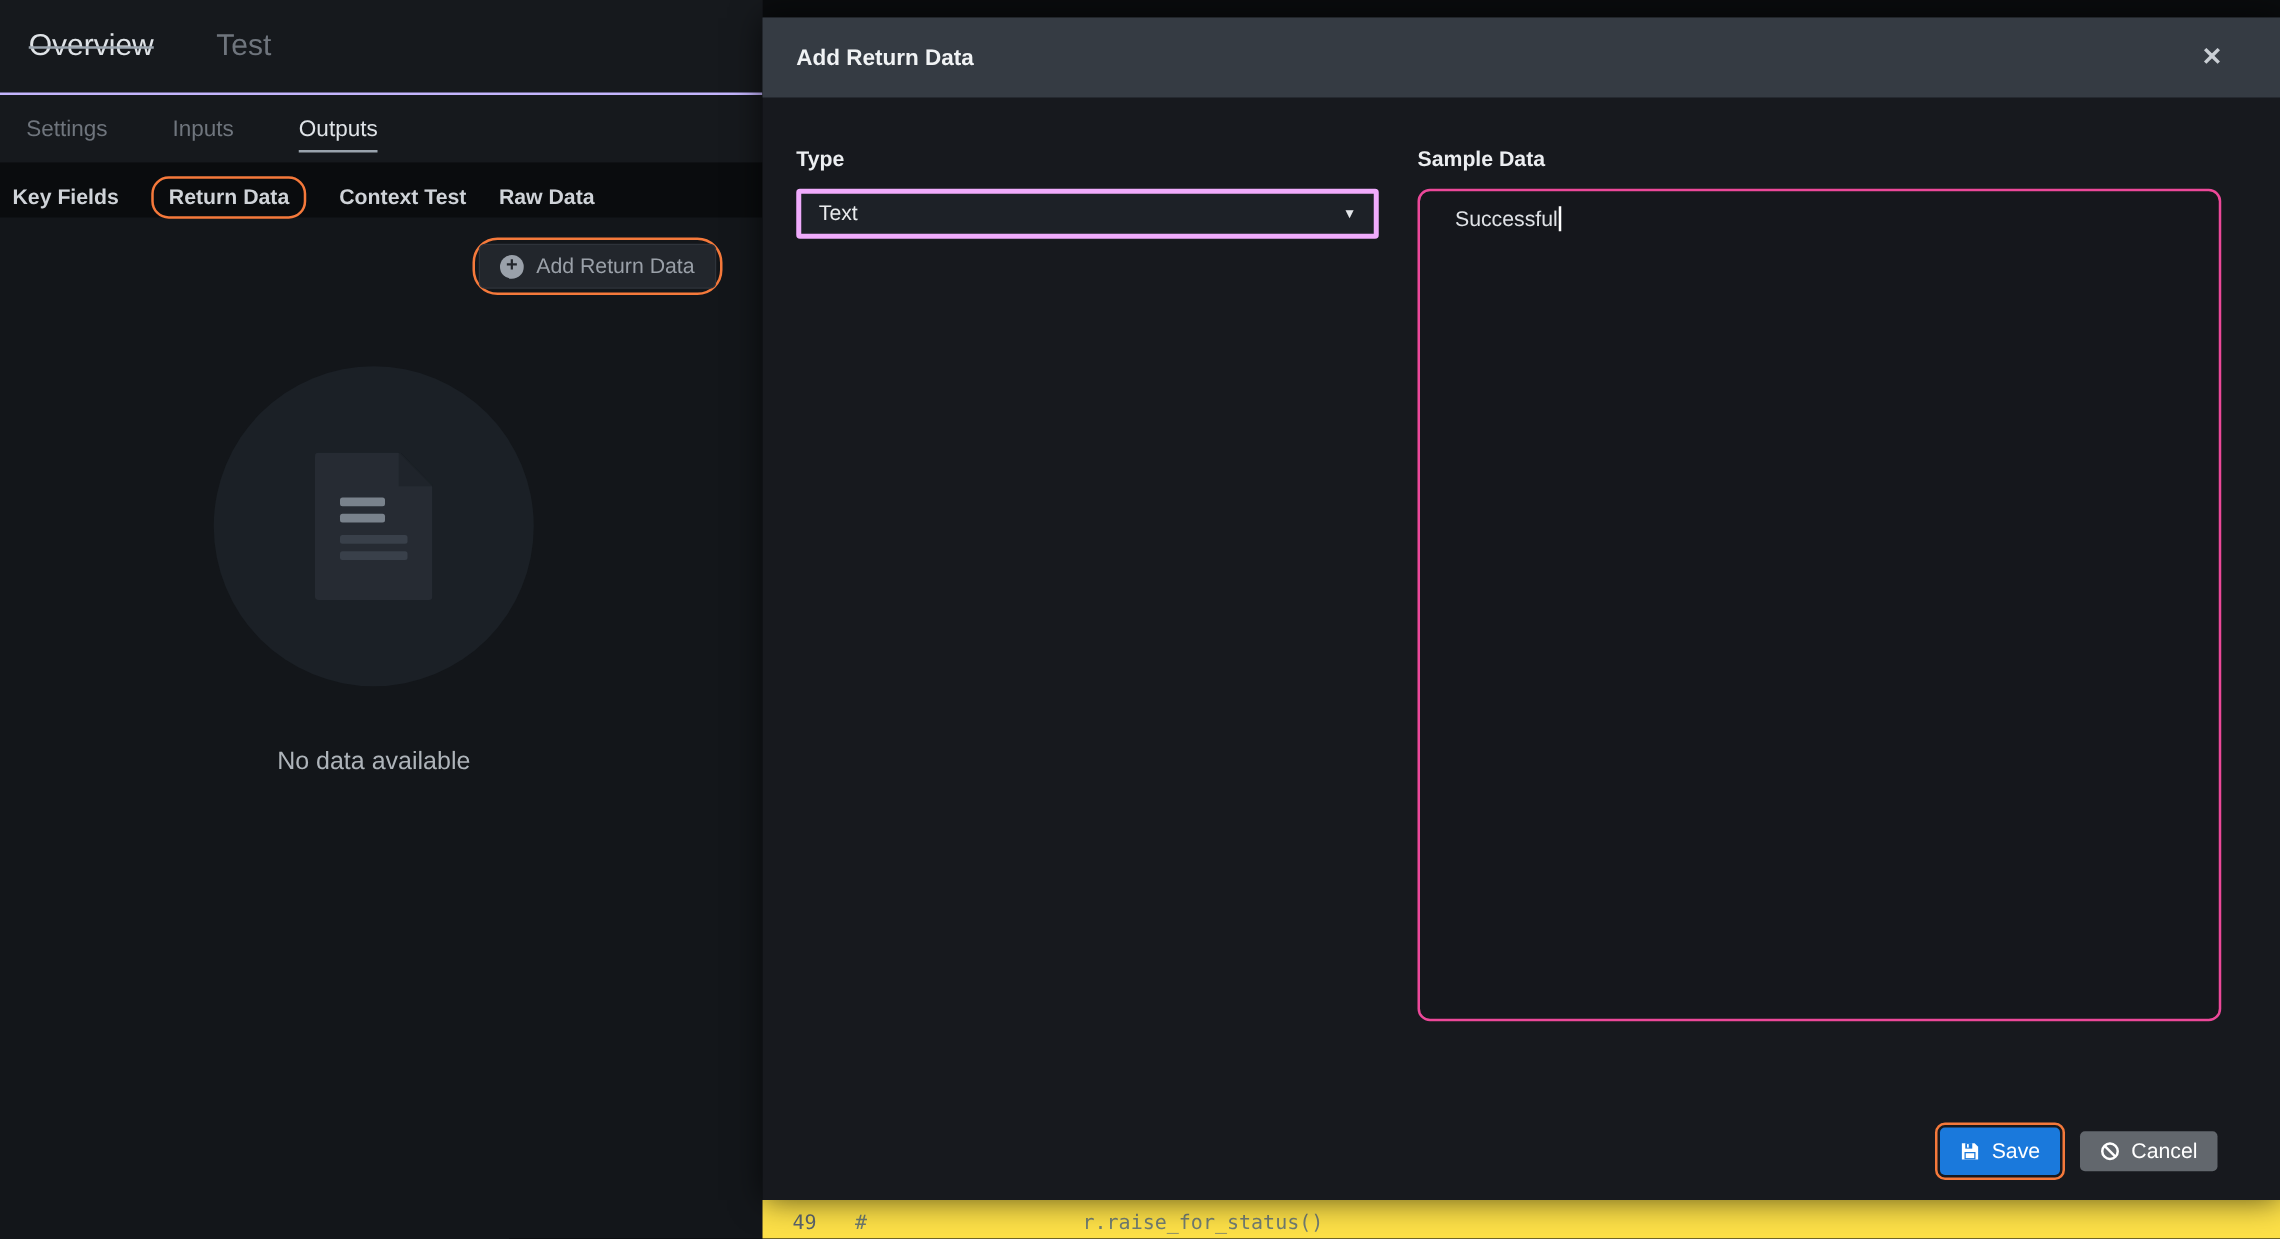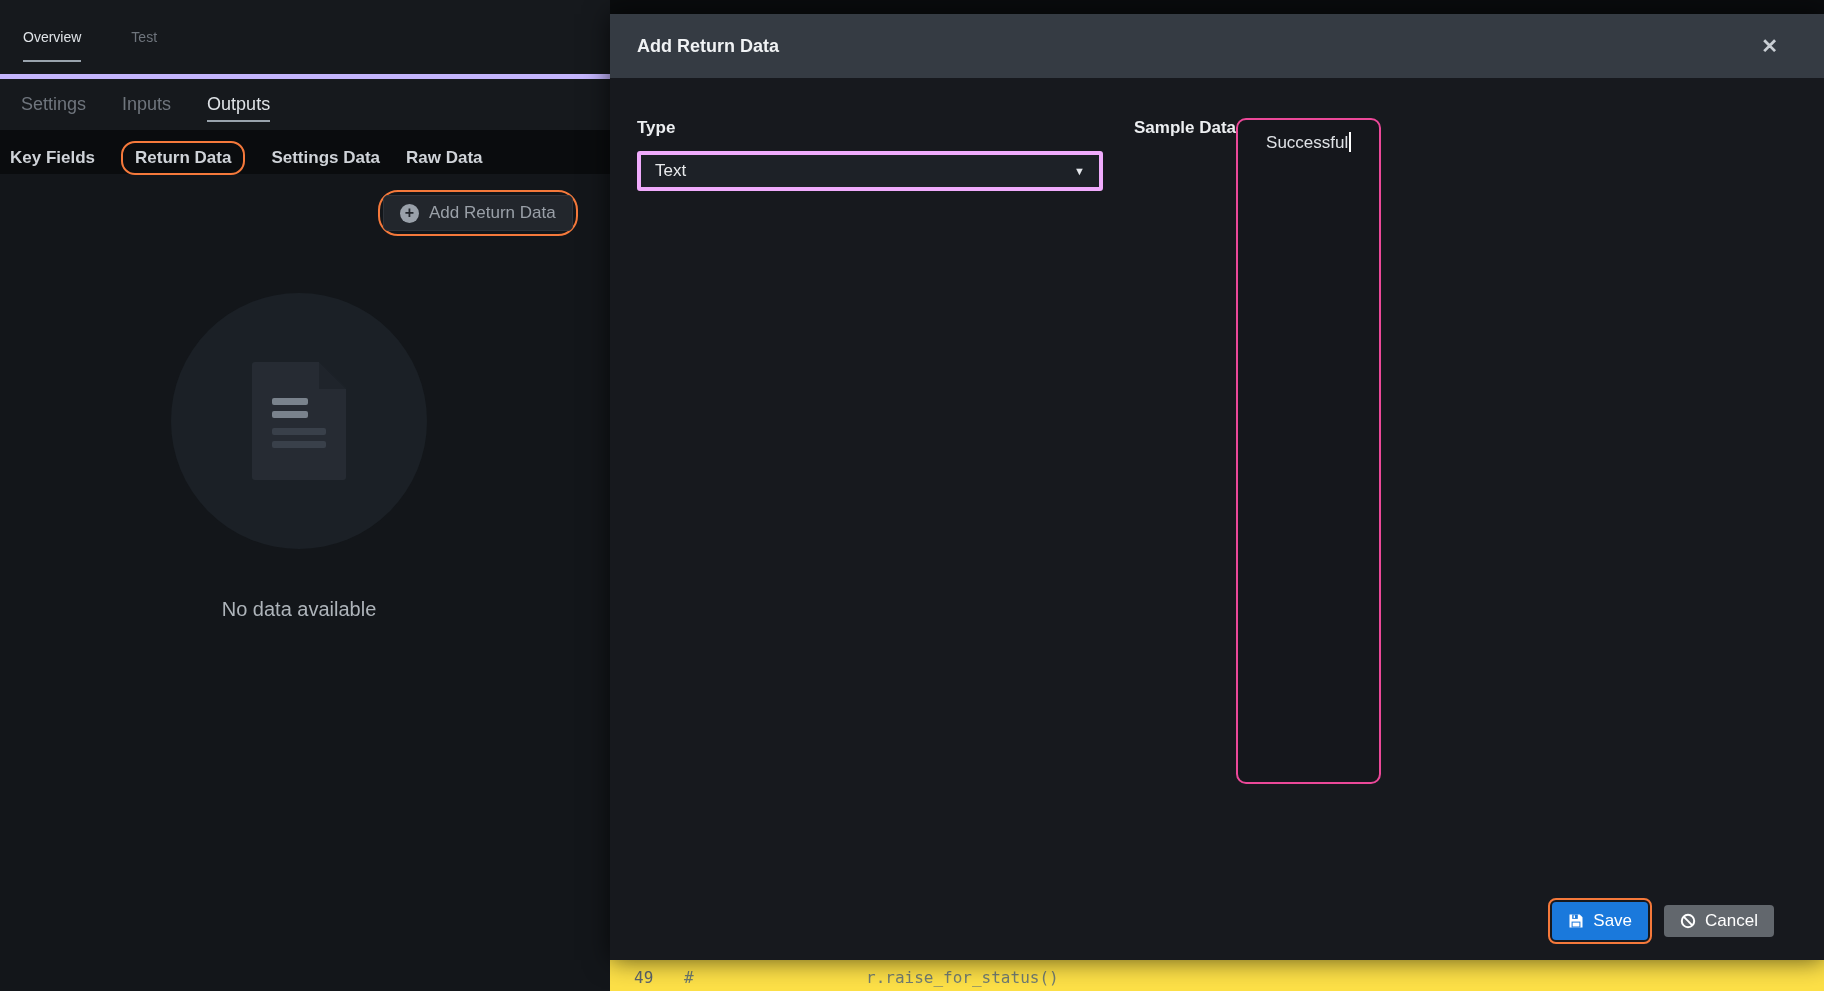--- a/index.html
+++ b/index.html
@@ -6,22 +6,22 @@
   html,body { background:#0a0c0e; }
   .app {
     position:relative; width:1824px; height:991px; overflow:hidden;
     background:#0a0c0e; font-family:"Liberation Sans", sans-serif;
     -webkit-font-smoothing:antialiased;
   }
 
   
   .left-panel { position:absolute; left:0; top:0; width:610px; height:991px; background:#13161a; }
   .nav { display:flex; align-items:stretch; }
-  .nav-primary { height:74px; background:#16191d; padding:0 0 0 23px; gap:50px; font-size:14px; }
-  .nav-secondary { height:56px; background:#16191d; padding:0 0 0 21px; gap:36px; font-size:18px; border-top:5px solid #c4b5fd; }
+  .nav-primary { height:74px; background:#16191d; padding:0 0 0 23px; gap:50px; font-size:24px;align-items:center; }
+  .nav-secondary { height:56px; background:#16191d; padding:0 0 0 21px; gap:52px; font-size:18px; border-top:2px solid #c4b5fd; }
   .tab { display:flex; align-items:center; color:#6f757d; cursor:pointer; position:relative; }
   .tab.active { color:#dfe3e7; }
   .tab.active::after { content:""; position:absolute; left:0; right:0; bottom:12px; height:2px; background:#99a3ad; }
   .nav-secondary .tab.active::after { bottom:8px; }
   .nav-tertiary { height:44px; background:#0a0c0e; padding:12px 0 0 10px; gap:26px; align-items:center; font-size:17px; font-weight:bold; color:#cfd3d8; }
   .subtab { cursor:pointer; white-space:nowrap; }
   .ring { border:2px solid #f5793b; border-radius:14px; display:inline-flex; align-items:center; justify-content:flex-end; }
   .subtab-ring { padding:5px 12px; margin-top:-1px; }
 
   .panel-content { position:relative; height:calc(991px - 174px); }
@@ -69,21 +69,21 @@
   .modal-close { margin-left:auto; color:#c9ced4; font-size:20px; font-weight:bold; cursor:pointer; line-height:1; }
   .modal-body { position:relative; flex:1; padding:40px 47px 0 27px; display:flex; gap:31px; }
   .field-label { display:block; color:#eceef1; font-size:17px; font-weight:bold; margin-bottom:13px; }
   .type-col { width:466px; flex:none; }
   .select {
     height:40px; background:#1d2127; border:4px solid #f0abfc; border-radius:3px;
     display:flex; align-items:center; justify-content:space-between; padding:0 14px;
     color:#e8eaec; font-size:17px; cursor:pointer;
   }
   .caret { font-size:11px; color:#e3e6ea; }
-  .sample-col { flex:1; display:flex; flex-direction:row; }
+  .sample-col { flex:1; display:flex; flex-direction:column; }
   .textarea {
     height:666px; border:2px solid #ec4899; border-radius:10px; background:#15171c;
     padding:12px 28px; color:#dfe2e6; font-size:17px; cursor:text;
   }
   .text-cursor { display:inline-block; width:2px; height:20px; background:#ffffff; vertical-align:text-bottom; margin-left:1px; }
 
   .modal-footer { position:absolute; right:50px; bottom:16px; display:flex; align-items:center; gap:12px; }
   .save-ring { border-radius:8px; padding:2px; }
   .btn { display:inline-flex; align-items:center; gap:9px; height:38px; padding:16px 16px; border:none; border-radius:4px; color:#ffffff; font-size:17px; cursor:pointer; font-family:inherit; }
   .btn-save { background:#1a79dc; }
@@ -105,21 +105,21 @@
       <div class="tab">Settings</div>
       <div class="tab">Inputs</div>
       <div class="tab active">Outputs</div>
     </div>
 
     <div class="nav nav-tertiary">
       <div class="subtab">Key Fields</div>
       <span class="ring subtab-ring">
         <div class="subtab">Return Data</div>
       </span>
-      <div class="subtab">Settings Data</div>
+      <div class="subtab">Context Test</div>
       <div class="subtab">Raw Data</div>
     </div>
 
     <div class="panel-content">
       <span class="ring add-ring">
         <button class="add-btn">
           <span class="plus-icon">+</span>
           <span>Add Return Data</span>
         </button>
       </span>

